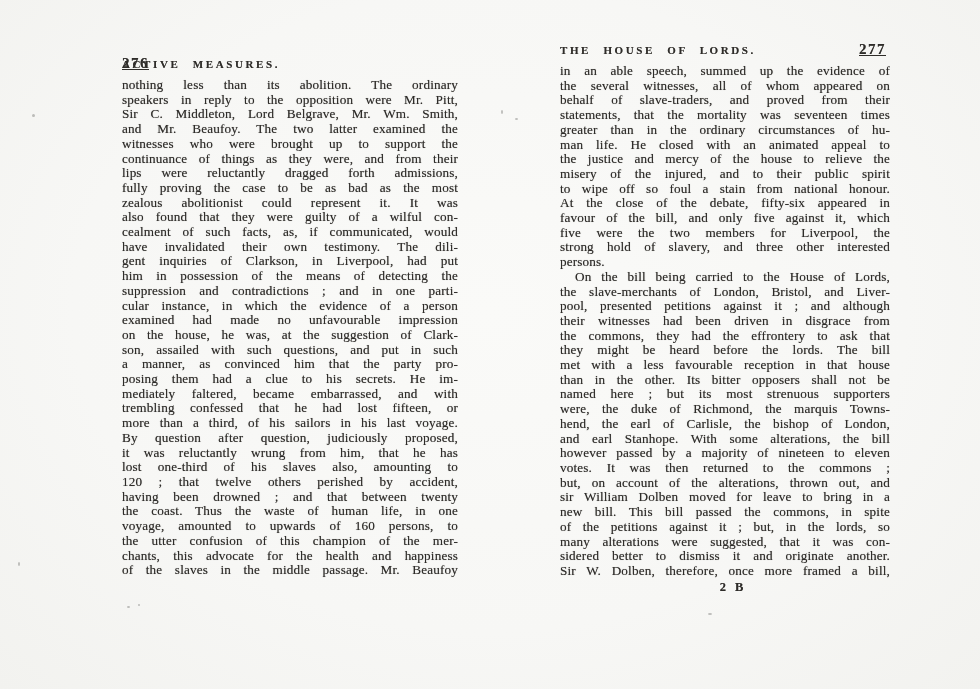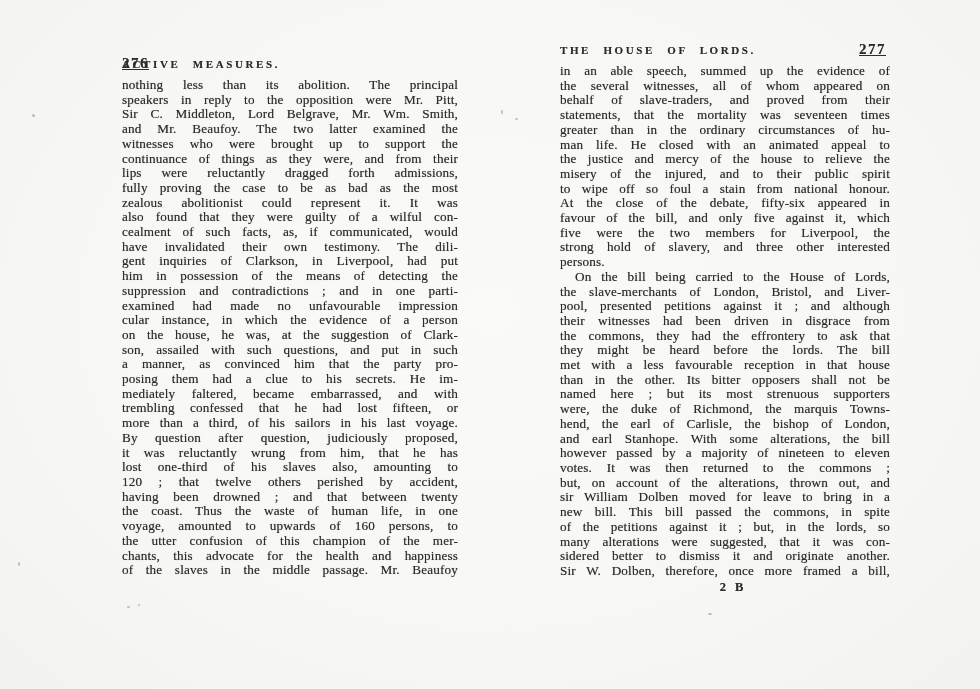--- a/index.html
+++ b/index.html
@@ -49,37 +49,37 @@
 <body>
 
 <div class="stage">
 
   <section class="page page-left">
     <div class="pagehead">
       <span class="folio">276</span>
       <div class="runhead">ACTIVE MEASURES.</div>
     </div>
     <div class="bodytext">
-      <div class="tl">nothing less than its abolition.  The principal</div>
+      <div class="tl">nothing less than its abolition.  The ordinary</div>
       <div class="tl">speakers in reply to the opposition were Mr. Pitt,</div>
       <div class="tl">Sir C. Middleton, Lord Belgrave, Mr. Wm. Smith,</div>
       <div class="tl">and Mr. Beaufoy.  The two latter examined the</div>
       <div class="tl">witnesses who were brought up to support the</div>
       <div class="tl">continuance of things as they were, and from their</div>
       <div class="tl">lips were reluctantly dragged forth admissions,</div>
       <div class="tl">fully proving the case to be as bad as the most</div>
       <div class="tl">zealous abolitionist could represent it.  It was</div>
       <div class="tl">also found that they were guilty of a wilful con-</div>
       <div class="tl">cealment of such facts, as, if communicated, would</div>
       <div class="tl">have invalidated their own testimony.  The dili-</div>
       <div class="tl">gent inquiries of Clarkson, in Liverpool, had put</div>
       <div class="tl">him in possession of the means of detecting the</div>
       <div class="tl">suppression and contradictions ; and in one parti-</div>
+      <div class="tl">cular instance, in which the evidence of a person</div>
       <div class="tl">examined had made no unfavourable impression</div>
-      <div class="tl">cular instance, in which the evidence of a person</div>
       <div class="tl">on the house, he was, at the suggestion of Clark-</div>
       <div class="tl">son, assailed with such questions, and put in such</div>
       <div class="tl">a manner, as convinced him that the party pro-</div>
       <div class="tl">posing them had a clue to his secrets.  He im-</div>
       <div class="tl">mediately faltered, became embarrassed, and with</div>
       <div class="tl">trembling confessed that he had lost fifteen, or</div>
       <div class="tl">more than a third, of his sailors in his last voyage.</div>
       <div class="tl">By question after question, judiciously proposed,</div>
       <div class="tl">it was reluctantly wrung from him, that he has</div>
       <div class="tl">lost one-third of his slaves also, amounting to</div>

